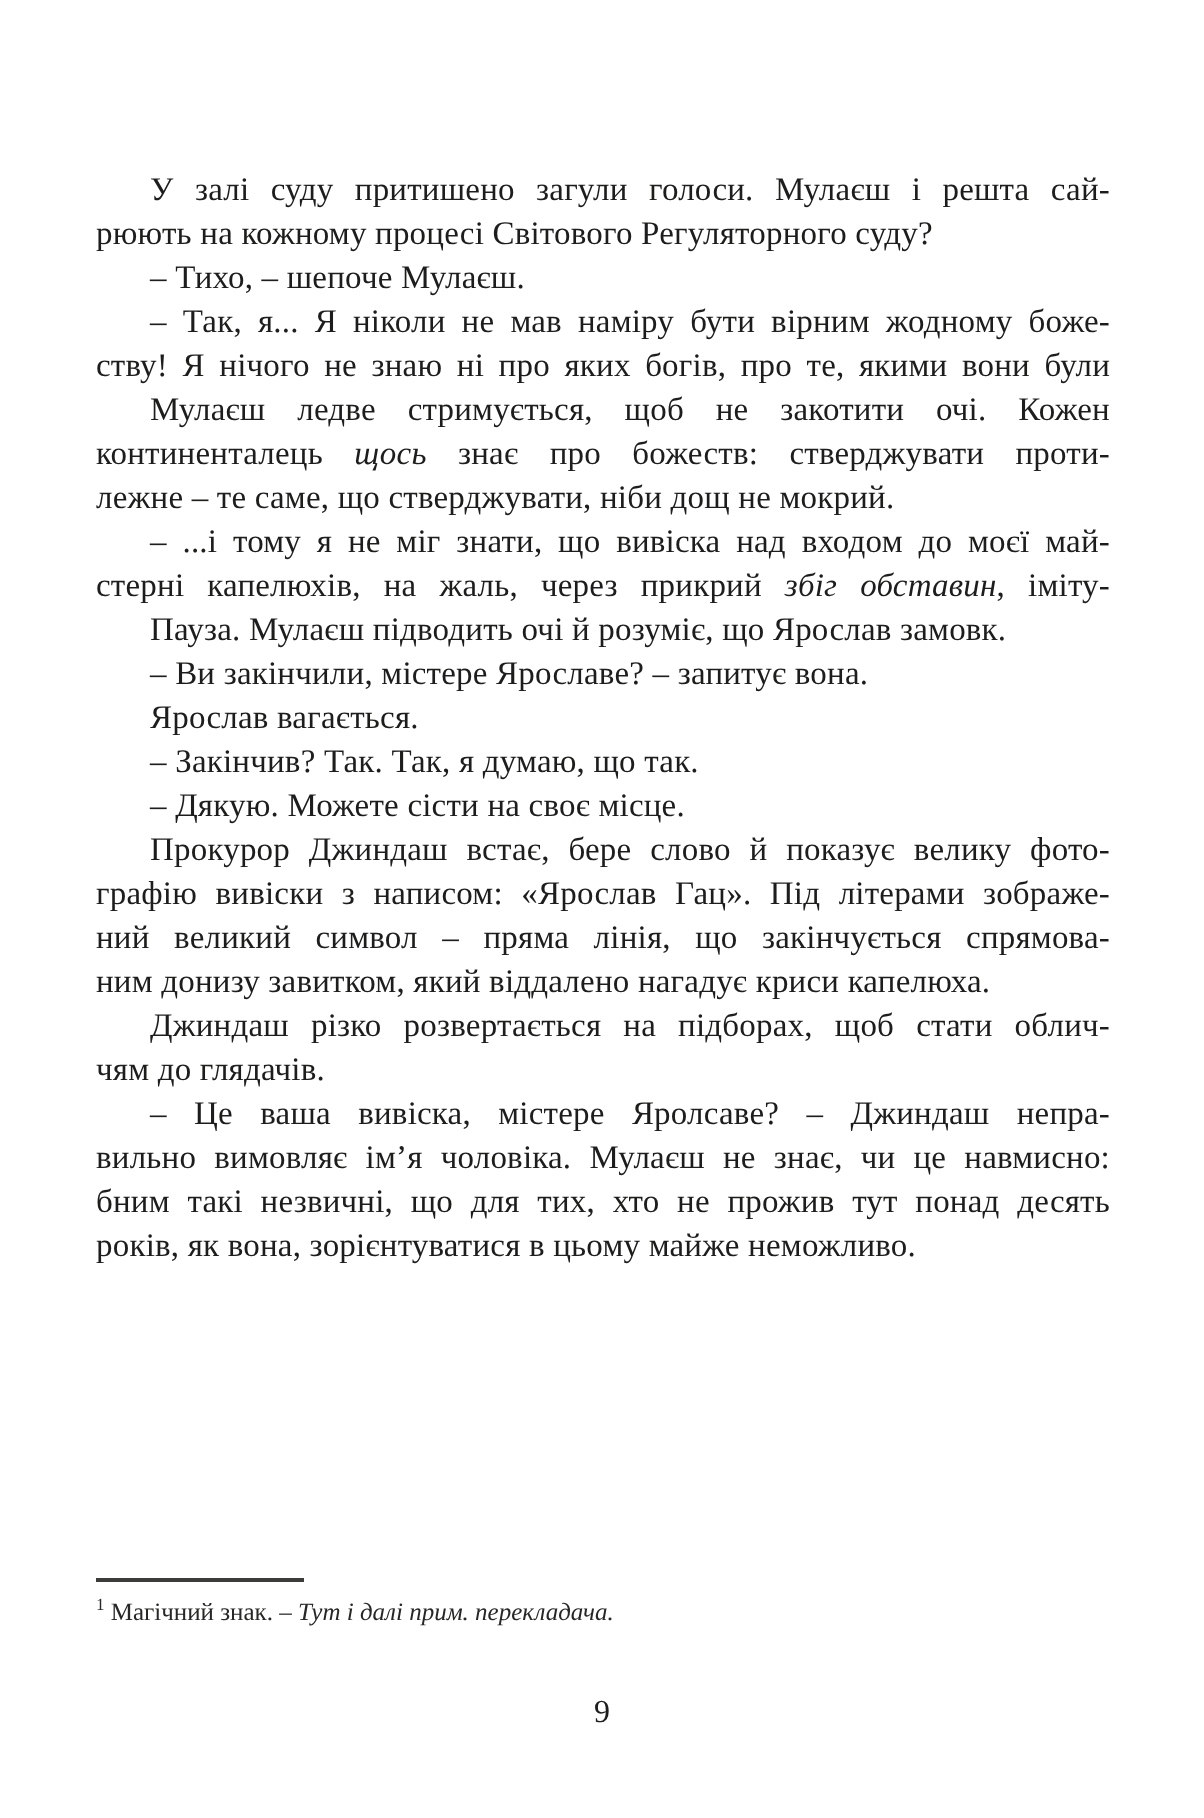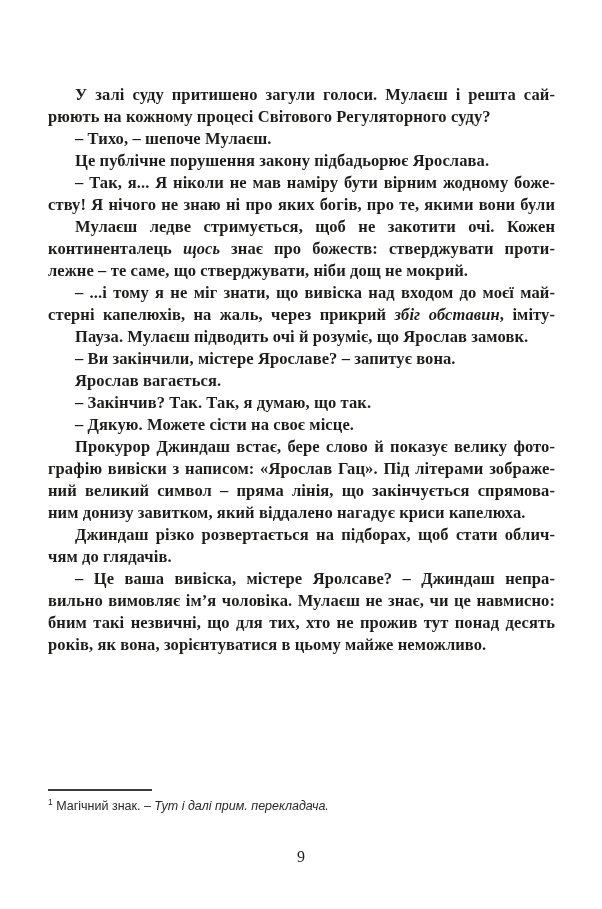--- a/index.html
+++ b/index.html
@@ -20,21 +20,20 @@
     position: absolute;
     left: 48px;
     top: 84px;
     width: 507px;
     font-size: 16.5px;
     line-height: 22px;
     letter-spacing: 0.1px;
   }
   .paragraph {
     margin: 0;
-    font-weight: bold;
   }
   .paragraph .line {
     text-align: justify;
     text-align-last: justify;
     white-space: normal;
   }
   .paragraph .line.last {
     text-align-last: left;
   }
   .paragraph .line.first {
@@ -53,21 +52,21 @@
     left: 48px;
     top: 789px;
     width: 104px;
     border-top: 2px solid #3c3c3a;
   }
   .footnote {
     position: absolute;
     left: 48px;
     top: 798px;
     width: 507px;
-    font-family: Liberation Sans, sans-serif;
+    font-family: Liberation Serif, serif;
     font-size: 12.5px;
     line-height: 17px;
     color: #272725;
   }
   .footnote .run-sup {
     font-size: 8.5px;
   }
   .page-number {
     position: absolute;
     left: 0;
@@ -84,23 +83,20 @@
 <div class="page">
   <div class="body-text" id="body-text">
       <div class="paragraph">
         <div class="line first"><span class="run">У залі суду притишено загули голоси. Мулаєш і решта сай-</span></div>
       </div>
       <div class="paragraph">
         <div class="line last"><span class="run">рюють на кожному процесі Світового Регуляторного суду?</span></div>
       </div>
       <div class="paragraph">
         <div class="line first last"><span class="run">– Тихо, – шепоче Мулаєш.</span></div>
-      </div>
-      <div class="paragraph">
-        <div class="line first last"><span class="run">Це публічне порушення закону підбадьорює Ярослава.</span></div>
       </div>
       <div class="paragraph">
         <div class="line first"><span class="run">– Так, я... Я ніколи не мав наміру бути вірним жодному боже-</span></div>
         <div class="line"><span class="run">ству! Я нічого не знаю ні про яких богів, про те, якими вони були</span></div>
       </div>
       <div class="paragraph">
         <div class="line first"><span class="run">Мулаєш ледве стримується, щоб не закотити очі. Кожен</span></div>
         <div class="line"><span class="run">континенталець </span><span class="run-i">щось</span><span class="run"> знає про божеств: стверджувати проти-</span></div>
         <div class="line last"><span class="run">лежне – те саме, що стверджувати, ніби дощ не мокрий.</span></div>
       </div>

